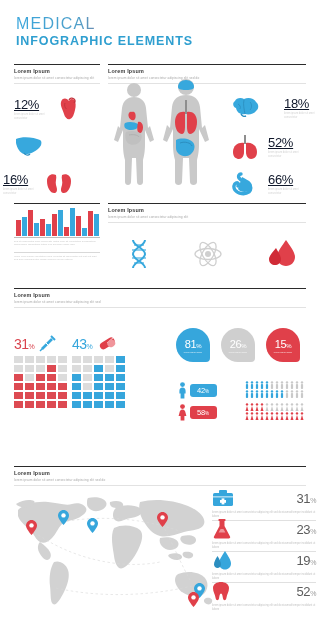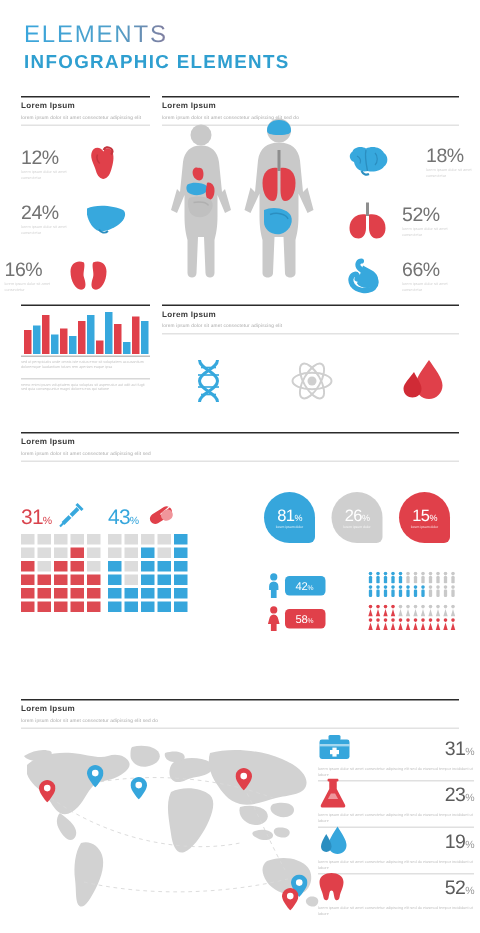--- a/index.html
+++ b/index.html
@@ -37,21 +37,21 @@
     margin-top: 1.5px; line-height: 4.5px;
   }
   .hdr .rule-thin { height: 1px; background: #e2e2e2; margin-top: 3px; width: 100%; }
 
   .divider { position: absolute; height: 1px; background: #2b2b2b; }
   .divider-light { position: absolute; height: 1px; background: #d8d8d8; }
 
   
   .organ-row { position: absolute; display: flex; align-items: center; }
   .organ-pct {
-    font-size: 13px; color: #737373; font-weight: 400; letter-spacing: -0.3px;
+    font-size: 13px; color: #0f172a; font-weight: 400; letter-spacing: -0.3px; text-decoration: underline;
   }
   .organ-note { font-size: 2.6px; color: #d2d2d2; line-height: 3.6px; margin-top: 1px; }
   .organ-left-txt { width: 42px; text-align: left; }
   .organ-right-txt { width: 42px; text-align: left; }
 
   
   .barchart { position: absolute; display: flex; align-items: flex-end; gap: 1px; }
   .bar { width: 5px; }
   .bar.r { background: #e0404a; }
   .bar.b { background: #37a8dd; }
@@ -109,21 +109,21 @@
   .listitem .lpct .sm { font-size: 7px; color: #9a9a9a; }
   .listitem .ltxt { font-size: 2.6px; color: #c2c2c2; line-height: 3.6px; margin-top: 2px; }
   .listitem .lrule { height: 1px; background: #e0e0e0; margin-top: 2px; }
 </style>
 </head>
 <body>
 
 <div class="page">
 
   <div class="title-block">
-    <div class="title-main">ELEMENTS</div>
+    <div class="title-main">MEDICAL</div>
     <div class="title-sub">INFOGRAPHIC ELEMENTS</div>
   </div>
 
   <div class="hdr" style="left:14px; top:64px; width:86px;">
     <div class="rule"></div>
     <div class="h-title">Lorem Ipsum</div>
     <div class="h-sub">lorem ipsum dolor sit amet consectetur adipiscing elit</div>
     <div class="rule-thin"></div>
   </div>
 
@@ -140,24 +140,20 @@
       <div class="organ-note">lorem ipsum dolor sit amet consectetur</div>
     </div>
     <svg width="26" height="26" viewBox="0 0 26 26">
       <path d="M13 5 C11 1.5 6 1.5 5 6 C4 10 7 14 8 18 C9 22 12 24 14 23 C17 22 18 18 19 14 C20 10 20 6 18 4 C16 2 14 3 13 5Z" fill="#e0404a"></path>
       <path d="M13 4 C14 2 16 1.5 18 3 C19.5 4.5 19 6 18 7" fill="none" stroke="#c4343d" stroke-width="1.4"></path>
       <path d="M9 7 C8 9 9 12 10.5 13" fill="none" stroke="#c4343d" stroke-width="1"></path>
     </svg>
   </div>
 
   <div class="organ-row" style="left:14px; top:134px;">
-    <div class="organ-left-txt">
-      <div class="organ-pct">24%</div>
-      <div class="organ-note">lorem ipsum dolor sit amet consectetur</div>
-    </div>
     <svg width="30" height="24" viewBox="0 0 30 24">
       <path d="M2 5 C8 2 20 3 26 6 C28 7 28 11 25 14 C21 18 14 21 10 20 C6 19 3 14 2 9 Z" fill="#37a8dd"></path>
       <path d="M10 19 C11 21 14 22 16 20" fill="none" stroke="#2b8ec0" stroke-width="1.2"></path>
     </svg>
   </div>
 
   <div class="organ-row" style="left:3px; top:172px;">
     <div class="organ-left-txt">
       <div class="organ-pct">16%</div>
       <div class="organ-note">lorem ipsum dolor sit amet consectetur</div>

